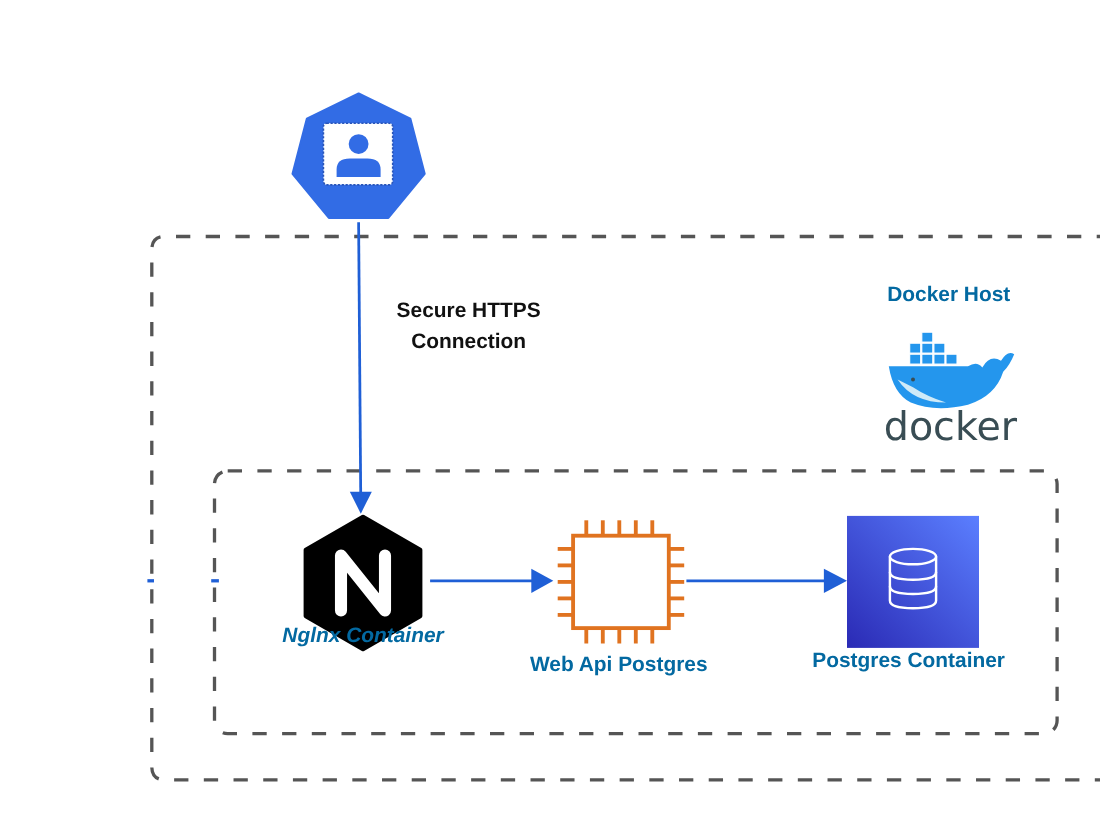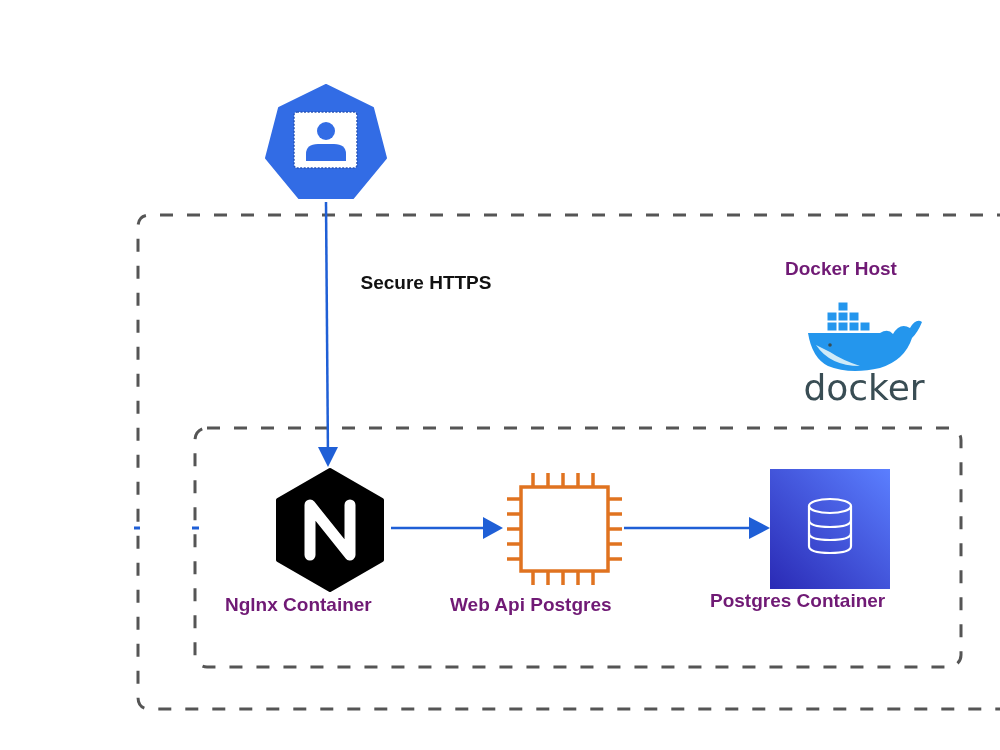--- a/index.html
+++ b/index.html
@@ -1,20 +1,20 @@
 <!DOCTYPE html>
 <html><head>
   <meta charset="utf-8">
   <style>
     html, body { margin: 0; padding: 0; background: #ffffff; }
     body { width: 1000px; height: 750px; position: relative; overflow: hidden;
            font-family: "Liberation Sans", sans-serif; }
     #canvas { position: absolute; left: 0; top: 0; width: 1000px; height: 750px; }
     .lbl { position: absolute; font-family: "Liberation Sans", sans-serif; font-weight: bold;
-           font-size: 19px; color: #701a75; white-space: nowrap; text-align: left; }
+           font-size: 19px; color: #0369a1; white-space: nowrap; text-align: center; }
     .lbl-conn { position: absolute; left: 336px; top: 269px; width: 180px; text-align: center;
                 font-weight: bold; font-size: 19px; line-height: 28px; color: #111111;
                 font-family: "Liberation Sans", sans-serif; }
   </style>
 </head>
 <body>
 
 <svg id="canvas" viewBox="0 0 1000 750" xmlns="http://www.w3.org/2000/svg">
   <defs>
     <linearGradient id="pgGrad" x1="0" y1="1" x2="1" y2="0">
@@ -110,19 +110,20 @@
     </g>
     <path d="M808,333 L880,333 Q888,328 893,334 Q900,322 910,328 Q916,318 922,322 Q918,332 912,338 Q905,360 880,368 Q850,375 828,366 Q812,358 808,333 Z" fill="#2496ed"></path>
     <path d="M816,345 Q830,366 860,366 Q842,360 830,352 Z" fill="#cfeaf8"></path>
     <circle cx="830" cy="345" r="1.8" fill="#394d54"></circle>
     <text x="864" y="400" text-anchor="middle" font-family="'DejaVu Sans', sans-serif" font-size="36" fill="#394d54">docker</text>
   </g>
 </svg>
 
 <div class="lbl-conn">
   <div>Secure HTTPS</div>
+  <div>Connection</div>
 </div>
 
 <div class="lbl" style="left:785px; top:258px; width:155px;">Docker Host</div>
 
-<div class="lbl" style="left:225px; top:594px; width:210px;">Nglnx Container</div>
+<div class="lbl" style="left:225px; top:568px; width:210px;font-style:italic;">Nglnx Container</div>
 <div class="lbl" style="left:450px; top:594px; width:225px;">Web Api Postgres</div>
 <div class="lbl" style="left:710px; top:590px; width:232px;">Postgres Container</div>
 
 </body></html>

